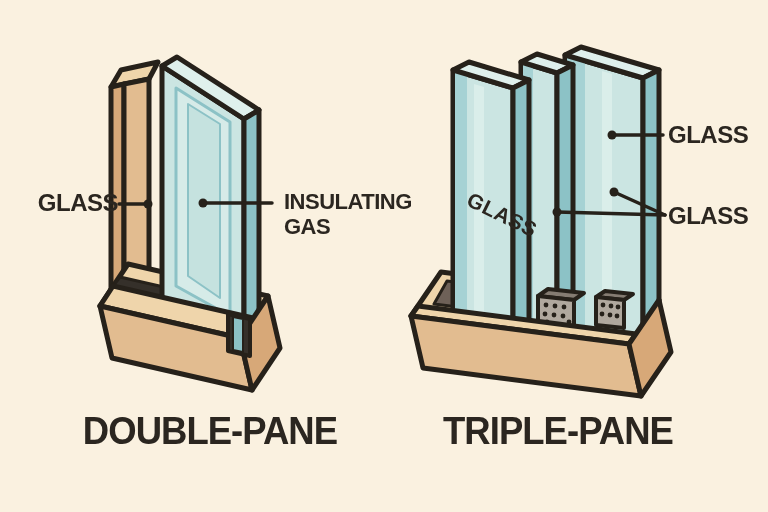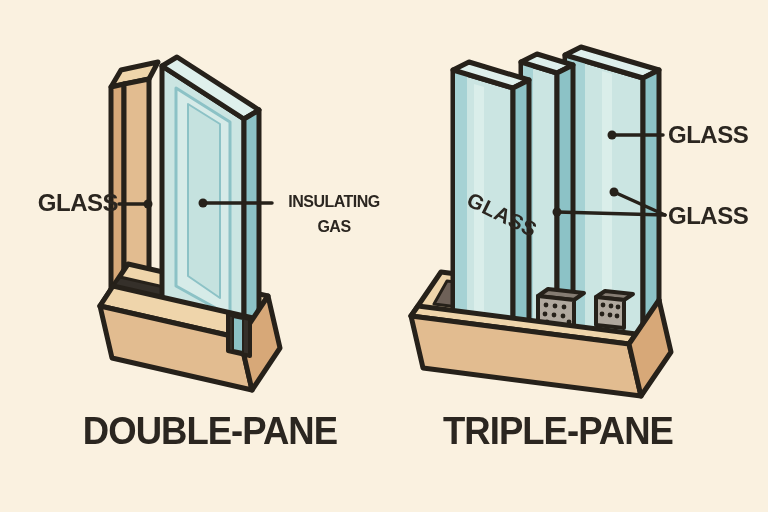--- a/index.html
+++ b/index.html
@@ -8,22 +8,22 @@
   #art{position:absolute;left:0;top:0;}
   .lbl{
     position:absolute;
     color:#2b2620;
     font-weight:bold;
     letter-spacing:-0.5px;
     white-space:nowrap;
   }
   .lbl.small{font-size:24px;line-height:26px;}
   .gas-block{
-    font-size:16px;line-height:25px;text-align:center;
-    white-space:pre-line;letter-spacing:-0.5px;
+    font-size:22px;line-height:25px;
+    white-space:pre-line;letter-spacing:-0.5px;margin-left:16px;
   }
   .caption{
     font-size:38px;line-height:40px;text-align:center;
     letter-spacing:-1px;
     transform:scaleX(0.96);
   }
   .rotated{
     font-size:21px;line-height:24px;letter-spacing:0.5px;
     transform:rotate(26deg);transform-origin:center center;
   }

